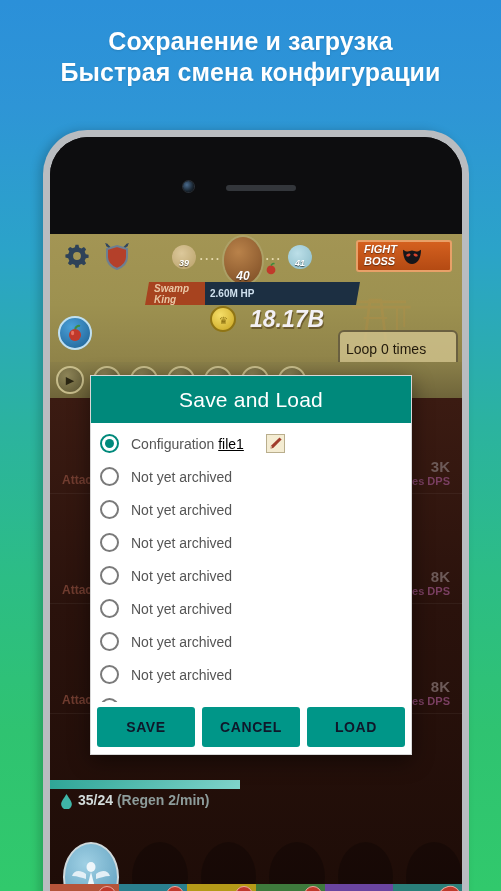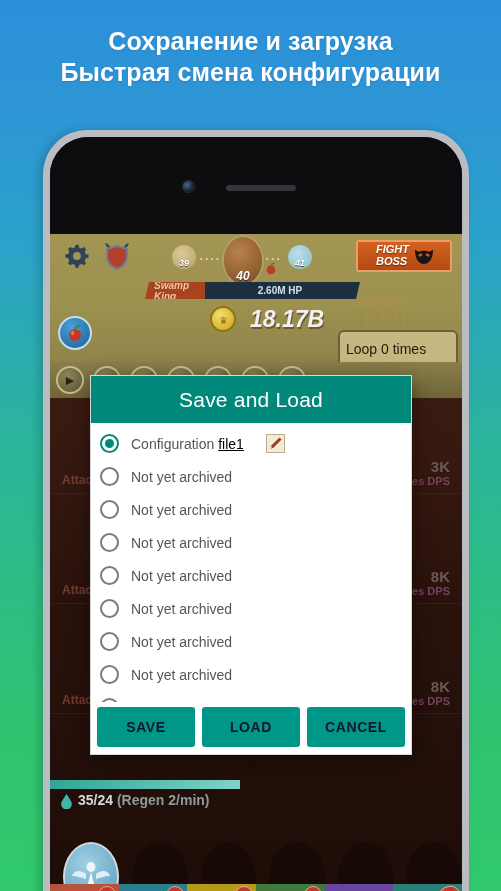--- a/index.html
+++ b/index.html
@@ -91,40 +91,40 @@
     background: radial-gradient(circle at 40% 35%, #bcdfe8, #8cbcc9); }
   .dots1 { position: absolute; left: 150px; top: 21px; letter-spacing: 3px;
     color: #e8dcb0; font-size: 7px; }
   .dots2 { position: absolute; left: 216px; top: 21px; letter-spacing: 3px;
     color: #e8dcb0; font-size: 7px; }
   .apple-small { position: absolute; left: 214px; top: 28px; width: 14px; height: 14px; }
   .fight-boss {
     position: absolute; right: 10px; top: 6px; width: 96px; height: 32px;
     background: linear-gradient(180deg, #d4601f, #b44a13);
     border: 2px solid #e8a068; border-radius: 3px;
-    display: flex; align-items: center; padding-left: 18px; gap: 4px;
+    display: flex; align-items: center; padding-left: 6px; gap: 4px;
   }
   .fb-text {
     color: #fff; font-size: 11px; font-weight: bold; font-style: italic;
     line-height: 1.05; text-shadow: 0 1px 1px rgba(0,0,0,.45);
   }
   .boss-head { width: 22px; height: 18px; }
   .hp-bar {
-    position: absolute; left: 95px; top: 48px; width: 215px; height: 17px;
+    position: absolute; left: 95px; top: 48px; width: 215px; height: 23px;
     background: linear-gradient(90deg, #a7431f 0 28%, #1c2f42 28% 100%);
     clip-path: polygon(4px 0, 100% 0, calc(100% - 4px) 100%, 0 100%);
     display: flex; align-items: center;
   }
   .hp-name {
     color: #e9c6a4; font-size: 10px; font-weight: bold; font-style: italic;
     margin-left: 9px; width: 56px;
   }
   .hp-val {
     color: #cfe0ee; font-size: 10px; font-weight: bold; flex: 1;
-    text-align: center; margin-right: 10px;
+    margin-right: 10px;
   }
   .coin {
     position: absolute; left: 160px; top: 72px; width: 26px; height: 26px;
     border-radius: 50%;
     background: radial-gradient(circle at 38% 32%, #f5de68, #c9a521);
     border: 2px solid #8f7414;
   }
   .coin-inner { position: absolute; left: 7px; top: 7px; font-size: 10px; color: #8f7414; }
   .gold {
     position: absolute; left: 200px; top: 72px;
@@ -487,16 +487,16 @@
       <span class="row-label">Not yet archived</span>
     </div>
     <div class="dlg-row">
       <span class="radio"></span>
       <span class="row-label">Not yet archived</span>
     </div>
   </div>
 
   <div class="dlg-actions">
     <button class="dlg-btn">SAVE</button>
+    <button class="dlg-btn">CANCEL</button>
     <button class="dlg-btn">LOAD</button>
-    <button class="dlg-btn">CANCEL</button>
   </div>
 </div>
 
 </body></html>

